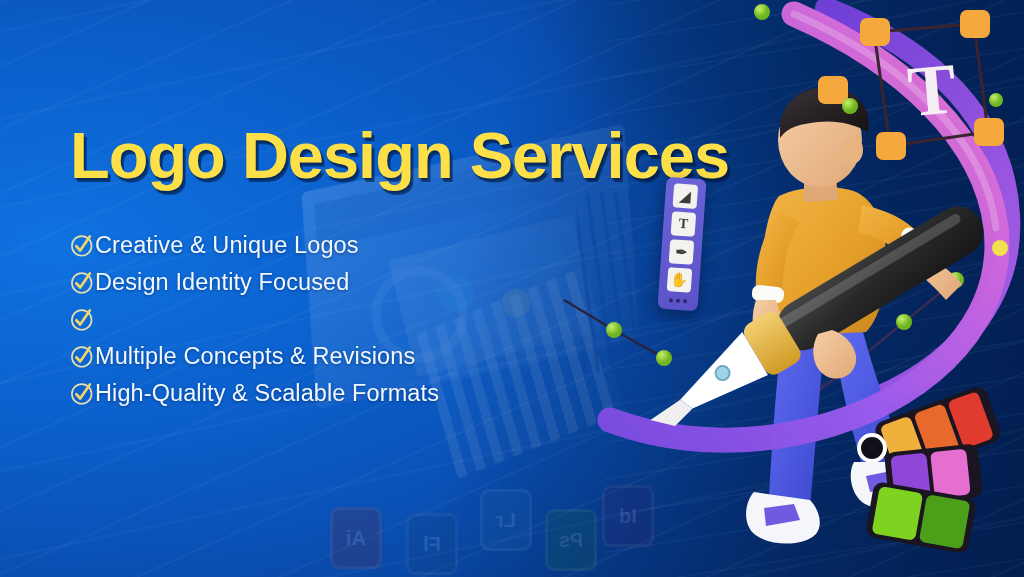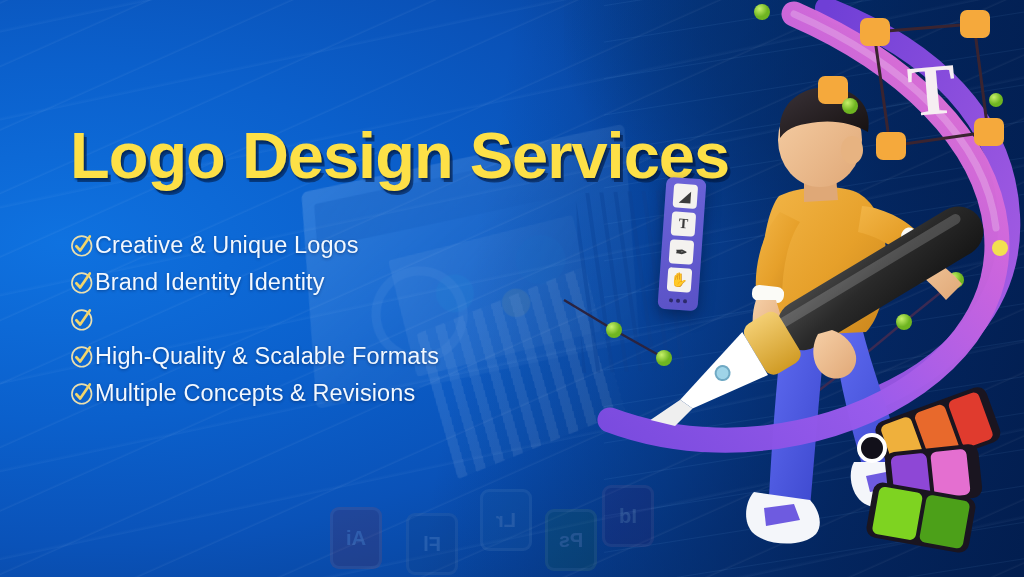--- a/index.html
+++ b/index.html
@@ -240,47 +240,47 @@
       </span>
       <span class="feature-label">Creative &amp; Unique Logos</span>
     </li>
     <li class="feature">
       <span class="check-icon">
         <svg viewBox="0 0 26 26">
             <circle cx="12.2" cy="13.4" r="10.2" fill="none" stroke="#EADFAE" stroke-width="1.7"></circle>
             <path d="M6.6 13.8 L10.6 18.2 L20.6 3.6" fill="none" stroke="#F2D56A" stroke-width="2.8" stroke-linecap="round" stroke-linejoin="round"></path>
           </svg>
       </span>
-      <span class="feature-label">Brand Identity Identity</span>
+      <span class="feature-label">Design Identity Focused</span>
     </li>
     <li class="feature">
       <span class="check-icon">
         <svg viewBox="0 0 26 26">
             <circle cx="12.2" cy="13.4" r="10.2" fill="none" stroke="#EADFAE" stroke-width="1.7"></circle>
             <path d="M6.6 13.8 L10.6 18.2 L20.6 3.6" fill="none" stroke="#F2D56A" stroke-width="2.8" stroke-linecap="round" stroke-linejoin="round"></path>
           </svg>
       </span>
     </li>
     <li class="feature">
       <span class="check-icon">
         <svg viewBox="0 0 26 26">
             <circle cx="12.2" cy="13.4" r="10.2" fill="none" stroke="#EADFAE" stroke-width="1.7"></circle>
             <path d="M6.6 13.8 L10.6 18.2 L20.6 3.6" fill="none" stroke="#F2D56A" stroke-width="2.8" stroke-linecap="round" stroke-linejoin="round"></path>
           </svg>
       </span>
-      <span class="feature-label">High-Quality &amp; Scalable Formats</span>
+      <span class="feature-label">Multiple Concepts &amp; Revisions</span>
     </li>
     <li class="feature">
       <span class="check-icon">
         <svg viewBox="0 0 26 26">
             <circle cx="12.2" cy="13.4" r="10.2" fill="none" stroke="#EADFAE" stroke-width="1.7"></circle>
             <path d="M6.6 13.8 L10.6 18.2 L20.6 3.6" fill="none" stroke="#F2D56A" stroke-width="2.8" stroke-linecap="round" stroke-linejoin="round"></path>
           </svg>
       </span>
-      <span class="feature-label">Multiple Concepts &amp; Revisions</span>
+      <span class="feature-label">High-Quality &amp; Scalable Formats</span>
     </li>
   </ul>
 
   <div class="art">
     <svg viewBox="0 0 420 577" preserveAspectRatio="none">
       <defs>
         <linearGradient id="ribbonG" x1="0" y1="1" x2="1" y2="0">
           <stop offset="0%" stop-color="#7C4BE0"></stop>
           <stop offset="38%" stop-color="#9A5BEC"></stop>
           <stop offset="68%" stop-color="#C964DE"></stop>

